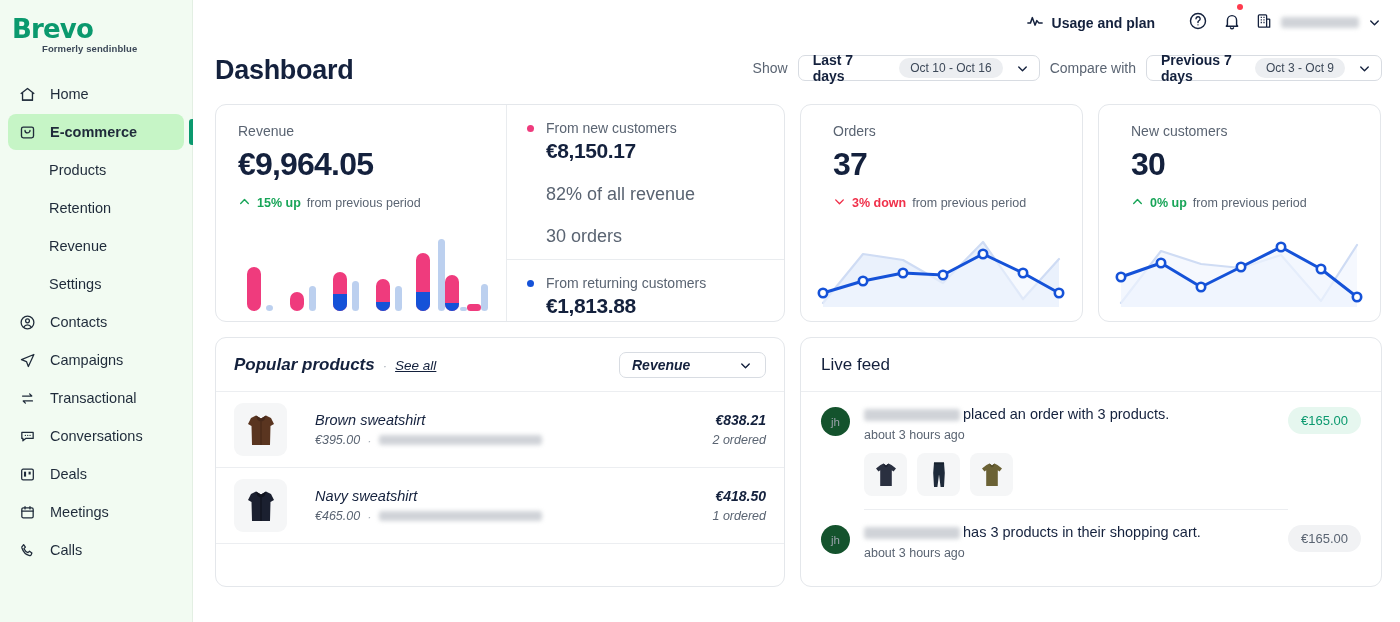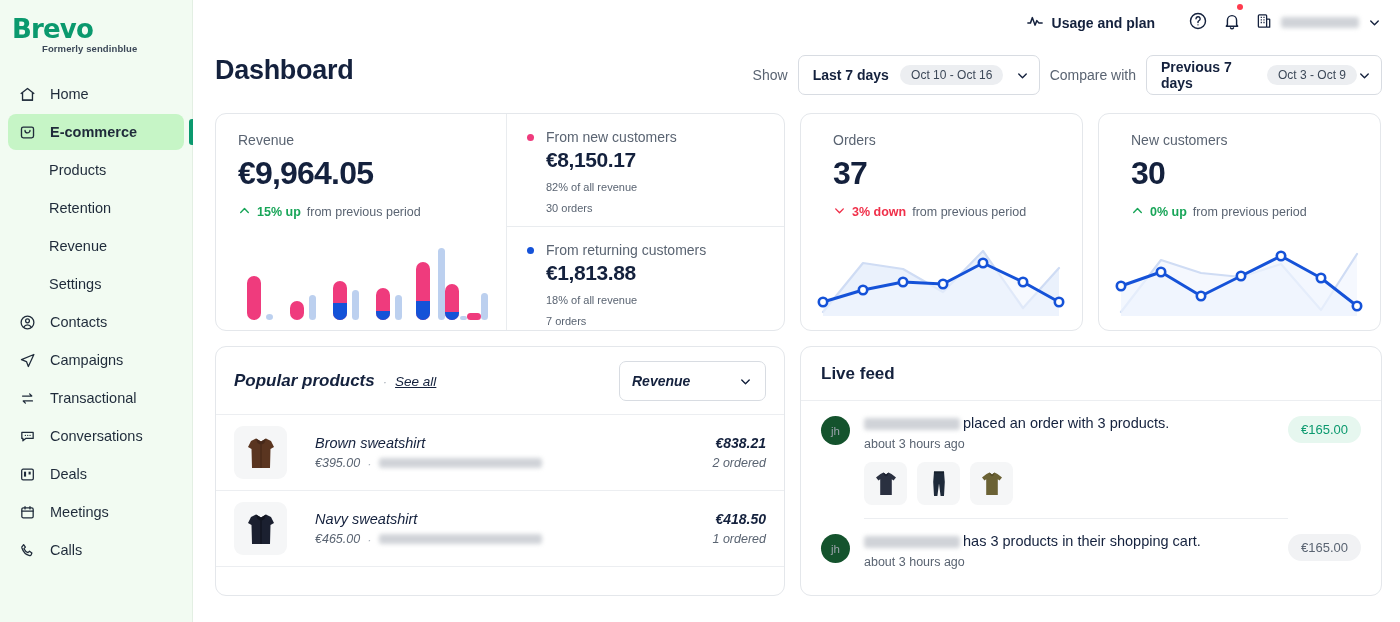--- a/index.html
+++ b/index.html
@@ -69,23 +69,23 @@
             filter: blur(2.2px); }
   .acct-redact { width: 78px; height: 11px; }
 
   .page-head {
     display: flex; align-items: flex-start; padding: 10px 18px 0 22px;
   }
   .page-title { font-size: 27px; font-weight: bold; letter-spacing: -0.3px; color: #14213d; }
   .range-wrap { margin-left: auto; display: flex; align-items: center; gap: 10px; }
   .range-label { font-size: 14px; color: #5a6472; }
   .selectbox {
-    display: flex; align-items: center; 
+    display: flex; align-items: center; gap: 12px;
     border: 1px solid #d8dce2; border-radius: 7px;
-    height: 40px; padding: 0 9px 0 14px; background: #fff; cursor: pointer;
+    height: 26px; padding: 0 9px 0 14px; background: #fff; cursor: pointer;
   }
   .selectbox .sv { font-size: 14px; font-weight: bold; color: #14213d; }
   .chip {
     background: #eceef1; color: #3c4858; font-size: 12px;
     border-radius: 12px; padding: 3px 11px; white-space: nowrap;
   }
   .caret { color: #3c4858; display: flex; align-items: center; }
 
   .content { padding: 18px 18px 0 22px; }
   .row { display: flex; gap: 15px; }
@@ -106,21 +106,21 @@
   .up { color: #18a558; } .down { color: #f0304a; }
 
   .barchart { position: absolute; left: 6px; bottom: 10px; width: 278px; height: 76px; }
 
   .seg { padding: 15px 20px 12px 20px; flex: 1; }
   .seg + .seg { border-top: 1px solid #e9ecef; }
   .seg-head { display: flex; align-items: center; gap: 12px; }
   .dot { width: 7px; height: 7px; border-radius: 50%; flex: 0 0 7px; }
   .seg-title { font-size: 14px; color: #5a6472; }
   .seg-val { font-size: 21px; font-weight: bold; letter-spacing: -0.4px; margin: 3px 0 0 19px; color: #14213d; }
-  .seg-sub { font-size: 11px; color: #5a6472; margin-left: 19px; margin-top: 9px; }
+  .seg-sub { font-size: 18px; color: #5a6472; margin-left: 19px; margin-top: 21px; }
 
   
   .metric-card { width: 283px; height: 218px; padding: 18px 0 0 32px; position: relative; overflow: hidden; }
   .sparkwrap { position: absolute; left: 14px; bottom: 14px; width: 252px; height: 78px; }
 
   
   .bottom { margin-top: 15px; display: flex; gap: 15px; }
   .products-card { width: 570px; height: 250px; overflow: hidden; font-style: italic; }
   .prod-head {
     display: flex; align-items: center; padding: 14px 18px 13px 18px;
@@ -138,21 +138,21 @@
   .prod-info { margin-left: 28px; flex: 1; }
   .prod-name { font-size: 14.5px; color: #14213d; }
   .prod-meta { font-size: 12.5px; color: #5a6472; margin-top: 5px; display: flex; align-items: center; gap: 7px; }
   .sku-redact { width: 163px; height: 10px; }
   .prod-right { text-align: right; }
   .prod-price { font-size: 14px; font-weight: bold; color: #14213d; }
   .prod-ord { font-size: 12.5px; color: #5a6472; margin-top: 5px; }
 
   .feed-card { flex: 1; height: 250px; overflow: hidden; }
   .feed-head { padding: 17px 20px 16px 20px; border-bottom: 1px solid #eceef1; }
-  .feed-title { font-size: 17px; font-weight: bold; color: #14213d; }
+  .feed-title { font-size: 17px; font-weight: normal; color: #14213d; }
   .feed-item { display: flex; padding: 13px 20px 0 20px; }
   .avatar {
     width: 29px; height: 29px; border-radius: 50%; background: #14532d;
     color: #9aa1ab; font-size: 11.5px; display: flex; align-items: center;
     justify-content: center; flex: 0 0 29px; margin-top: 2px;
   }
   .feed-body { margin-left: 14px; flex: 1; }
   .feed-text { font-size: 14.5px; color: #14213d; line-height: 18px; }
   .name-redact { width: 96px; height: 12px; margin-right: 3px; }
   .feed-time { font-size: 12.5px; color: #5a6472; margin-top: 5px; }

